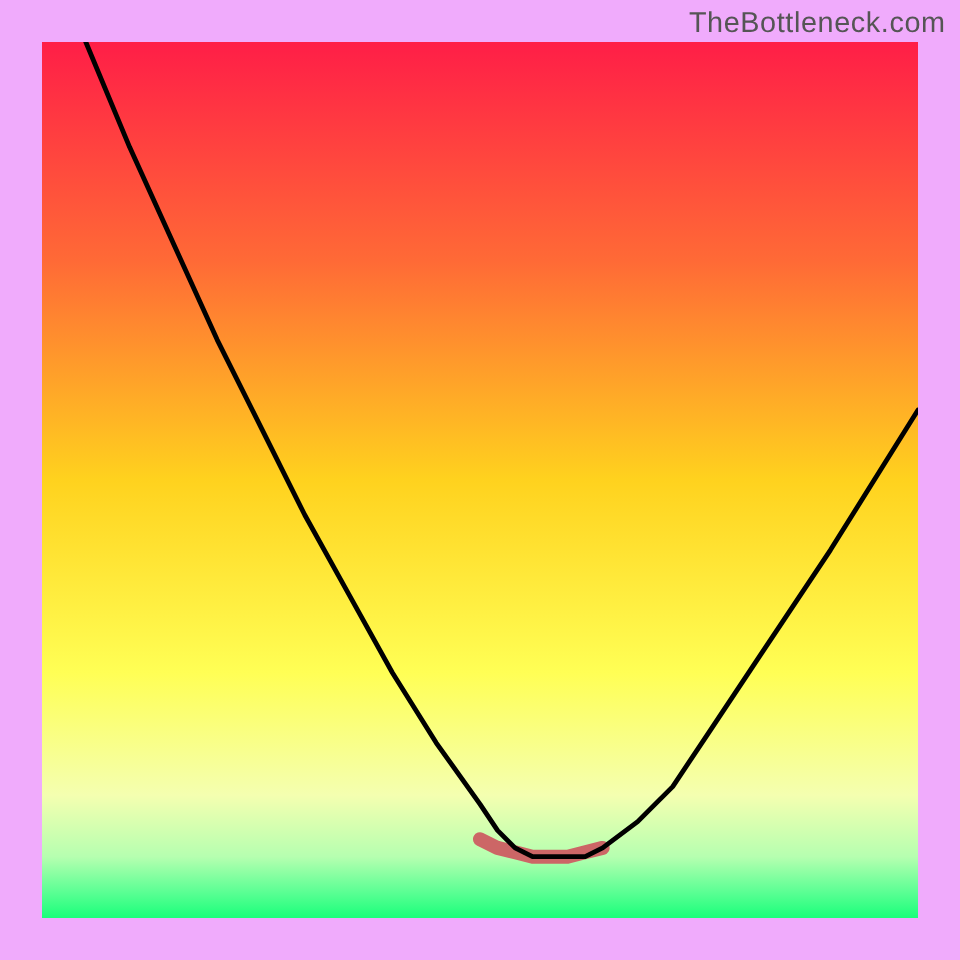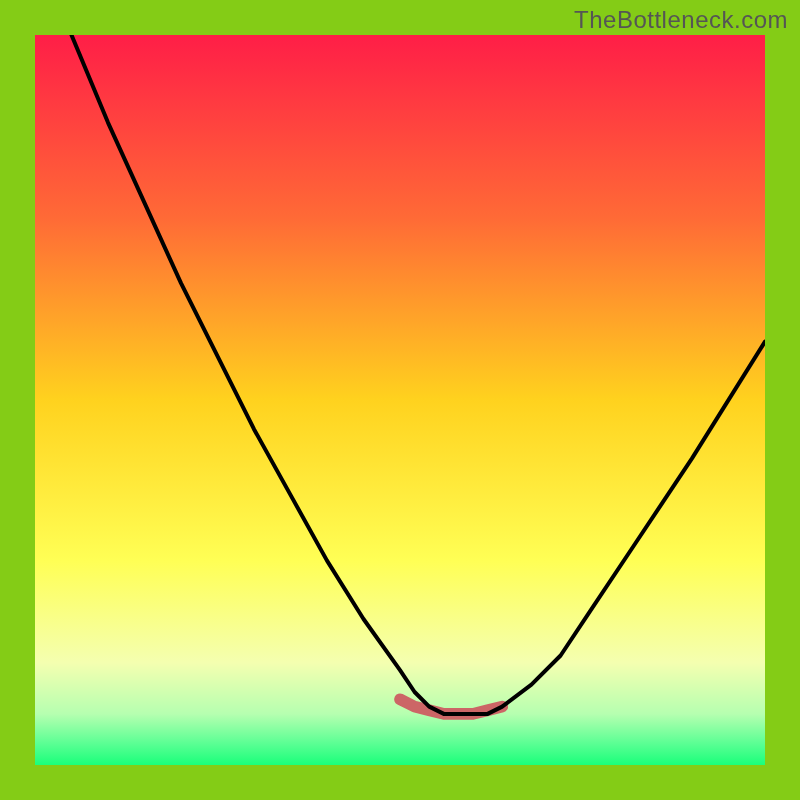--- a/index.html
+++ b/index.html
@@ -7,21 +7,21 @@
     padding: 0;
     width: 800px;
     height: 800px;
     background: #000;
     font-family: Arial, Helvetica, sans-serif;
   }
   .frame {
     position: relative;
     width: 800px;
     height: 800px;
-    background: #84cc16;
+    background: #f0abfc;
   }
   .watermark {
     position: absolute;
     top: 6px;
     right: 12px;
     color: #555;
     font-size: 24px;
     font-weight: 500;
     letter-spacing: 0.5px;
     user-select: none;

